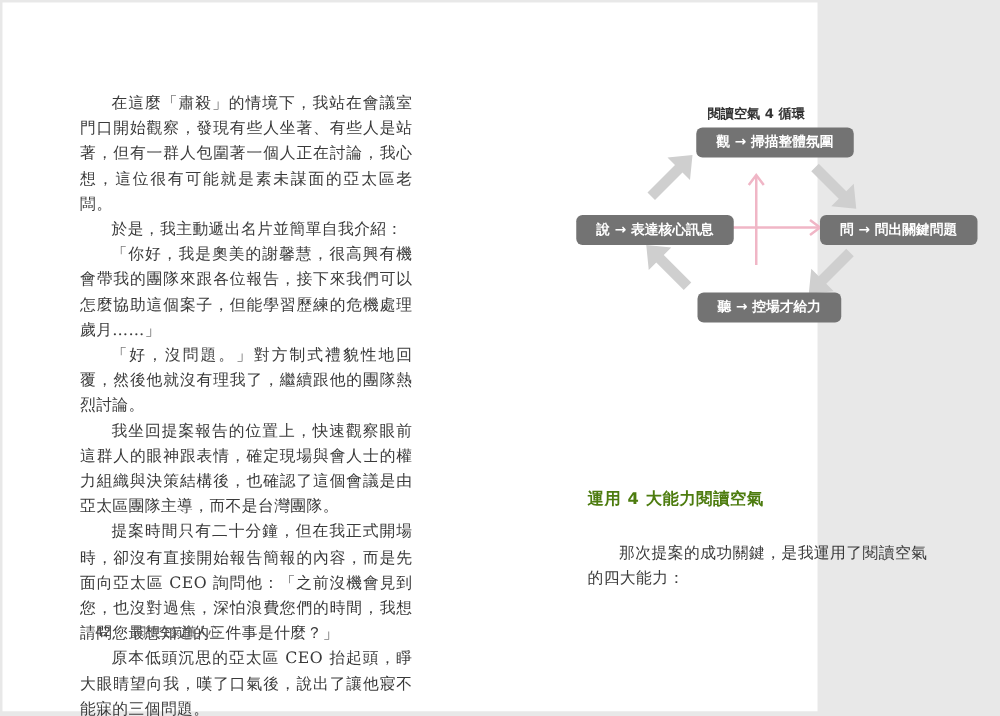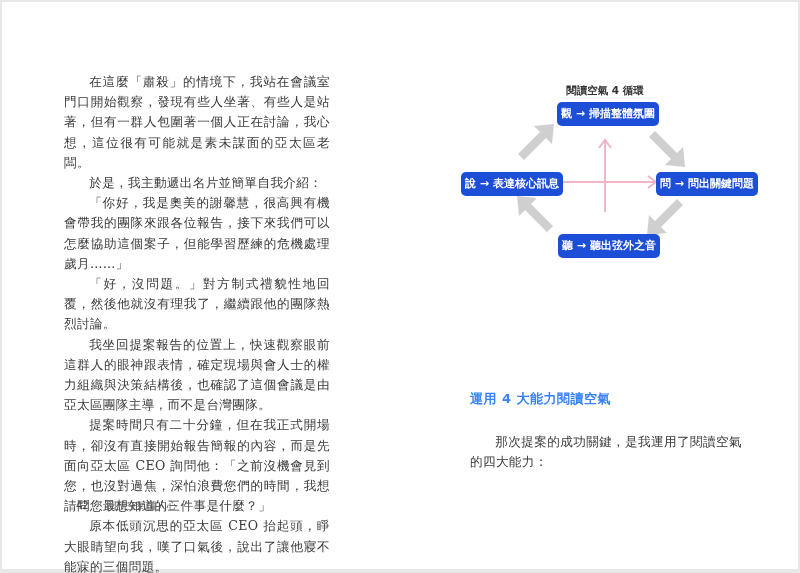--- a/index.html
+++ b/index.html
@@ -1,21 +1,21 @@
 <!DOCTYPE html>
 <html><head>
   <meta charset="utf-8">
   <style>
     html, body { margin: 0; padding: 0; }
     body {
       width: 800px; height: 573px; background: #e8e8e8; position: relative; overflow: hidden;
       font-family: "DejaVu Serif", "Liberation Serif", serif;
     }
     .spread {
-      position: absolute; left: 2px; top: 2px; width: 796px; height: 567px;
+      position: absolute; left: 2px; top: 2px; width: 652px; height: 567px;
       background: #ffffff;
     }
     .page { position: absolute; top: 0; height: 567px; }
     .page-left { left: 0; width: 398px; }
     .page-right { left: 398px; width: 398px; }
     .body-text {
       position: absolute; color: #3a3a3a; font-size: 12.6px; line-height: 20.2px;
       letter-spacing: 0.35px; text-align: justify;
     }
     .left-body { left: 62px; top: 70px; width: 266px; }
@@ -30,33 +30,33 @@
     .left-footer .num { margin-right: 18px; }
     .right-footer { left: 190px; }
     .right-footer .num { margin-left: 18px; }
     
     .diagram { position: absolute; left: 40px; top: 72px; width: 330px; height: 190px; }
     .diagram-title {
       position: absolute; left: 0; width: 100%; top: 10px; text-align: center;
       font-family: "DejaVu Sans", "Liberation Sans", sans-serif; font-weight: bold; font-size: 10.5px; color: #333;
     }
     .node {
-      position: absolute; background: #1d4ed8; color: #fff; border-radius: 5px;
+      position: absolute; background: #737373; color: #fff; border-radius: 5px;
       font-family: "DejaVu Sans", "Liberation Sans", sans-serif; font-weight: bold; font-size: 11px;
-      padding: 5px 4px; white-space: nowrap; line-height: 14px;
+      padding: 5px 16px; white-space: nowrap; line-height: 14px;
     }
     .node-top { left: 117px; top: 28px; }
     .node-left { left: 21px; top: 98px; }
     .node-right { left: 216px; top: 98px; }
     .node-bottom { left: 118px; top: 160px; }
     .arrows-svg { position: absolute; left: 0; top: 0; }
     .right-body { left: 70px; top: 287px; width: 272px; }
     .section-heading {
       position: absolute; left: 70px; top: 388px; font-family: "DejaVu Sans", "Liberation Sans", sans-serif;
-      font-weight: bold; font-size: 13px; color: #3b82f6; letter-spacing: 0.5px;
+      font-weight: bold; font-size: 13px; color: #4d7c0f; letter-spacing: 0.5px;
     }
     .right-body2 { left: 70px; top: 430px; width: 272px; }
   </style>
 </head>
 <body>
 
 <div class="spread">
 
   <div class="page page-left">
     <div class="body-text left-body">
@@ -93,21 +93,21 @@
 
           <polygon points="243,131 221,153 227,159 207,161 209,141 215,147 237,125"></polygon>
 
           <polygon points="107,158 85,136 79,142 77,122 97,124 91,130 113,152"></polygon>
         </g>
       </svg>
       <div class="diagram-title">閱讀空氣 4 循環</div>
       <div class="node node-top">觀 → 掃描整體氛圍</div>
       <div class="node node-left">說 → 表達核心訊息</div>
       <div class="node node-right">問 → 問出關鍵問題</div>
-      <div class="node node-bottom">聽 → 聽出弦外之音</div>
+      <div class="node node-bottom">聽 → 控場才給力</div>
     </div>
 
 
     <div class="section-heading">運用 4 大能力閱讀空氣</div>
 
     <div class="body-text right-body2">
       <p class="para">那次提案的成功關鍵，是我運用了閱讀空氣的四大能力：</p>
     </div>
 
   </div>

